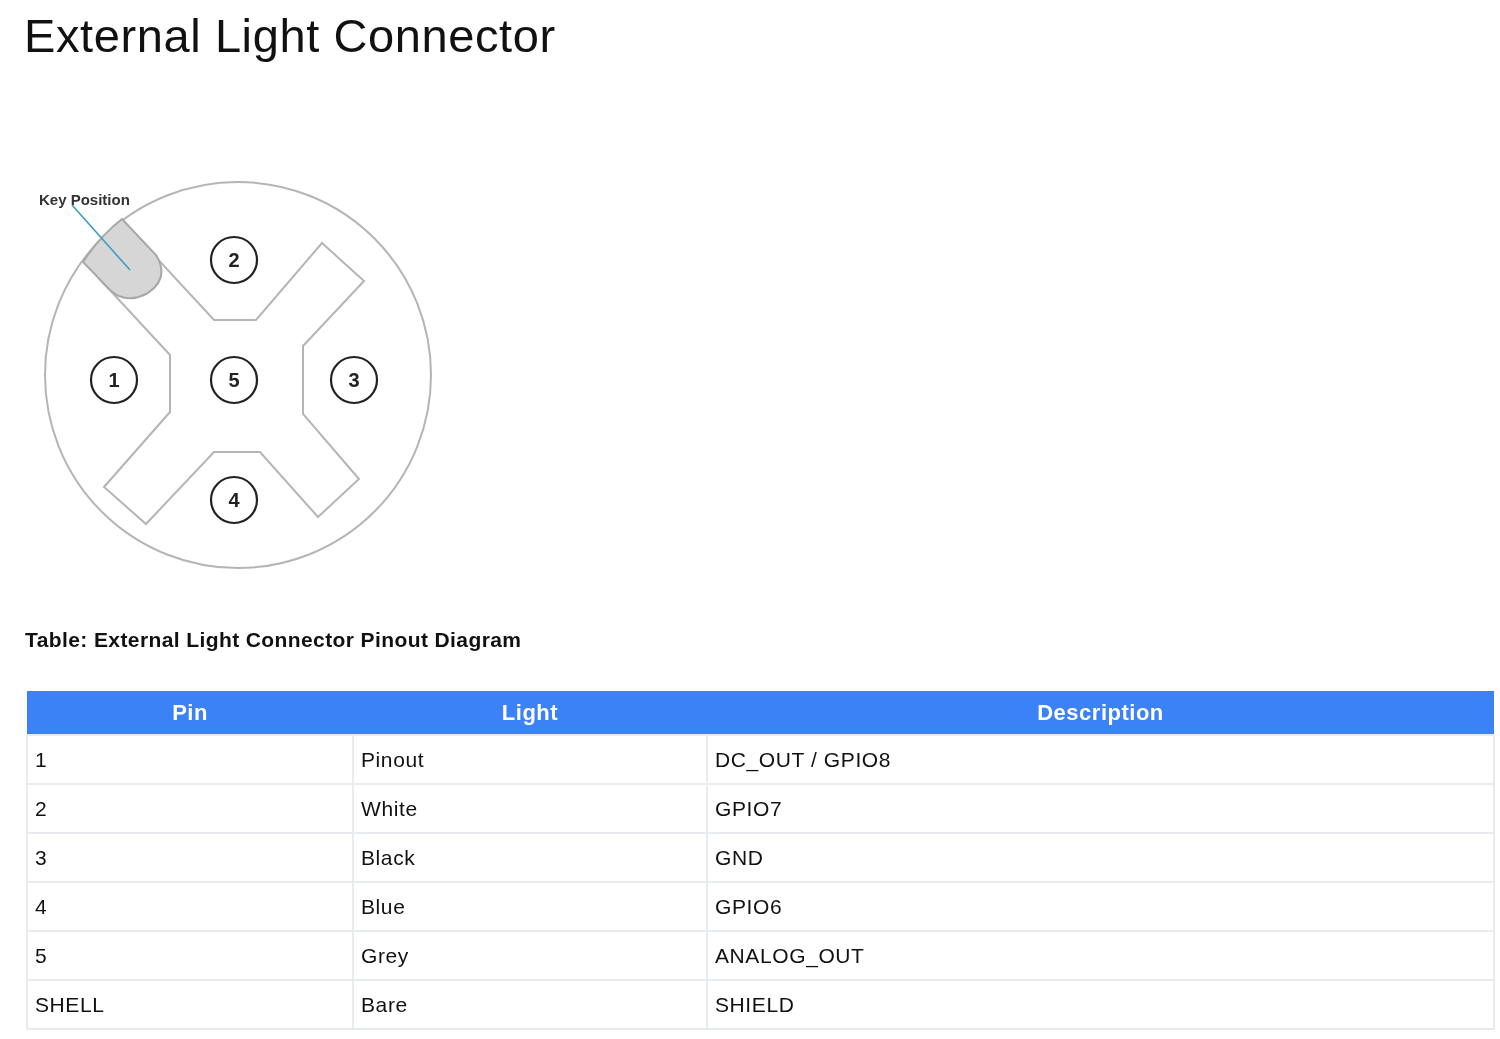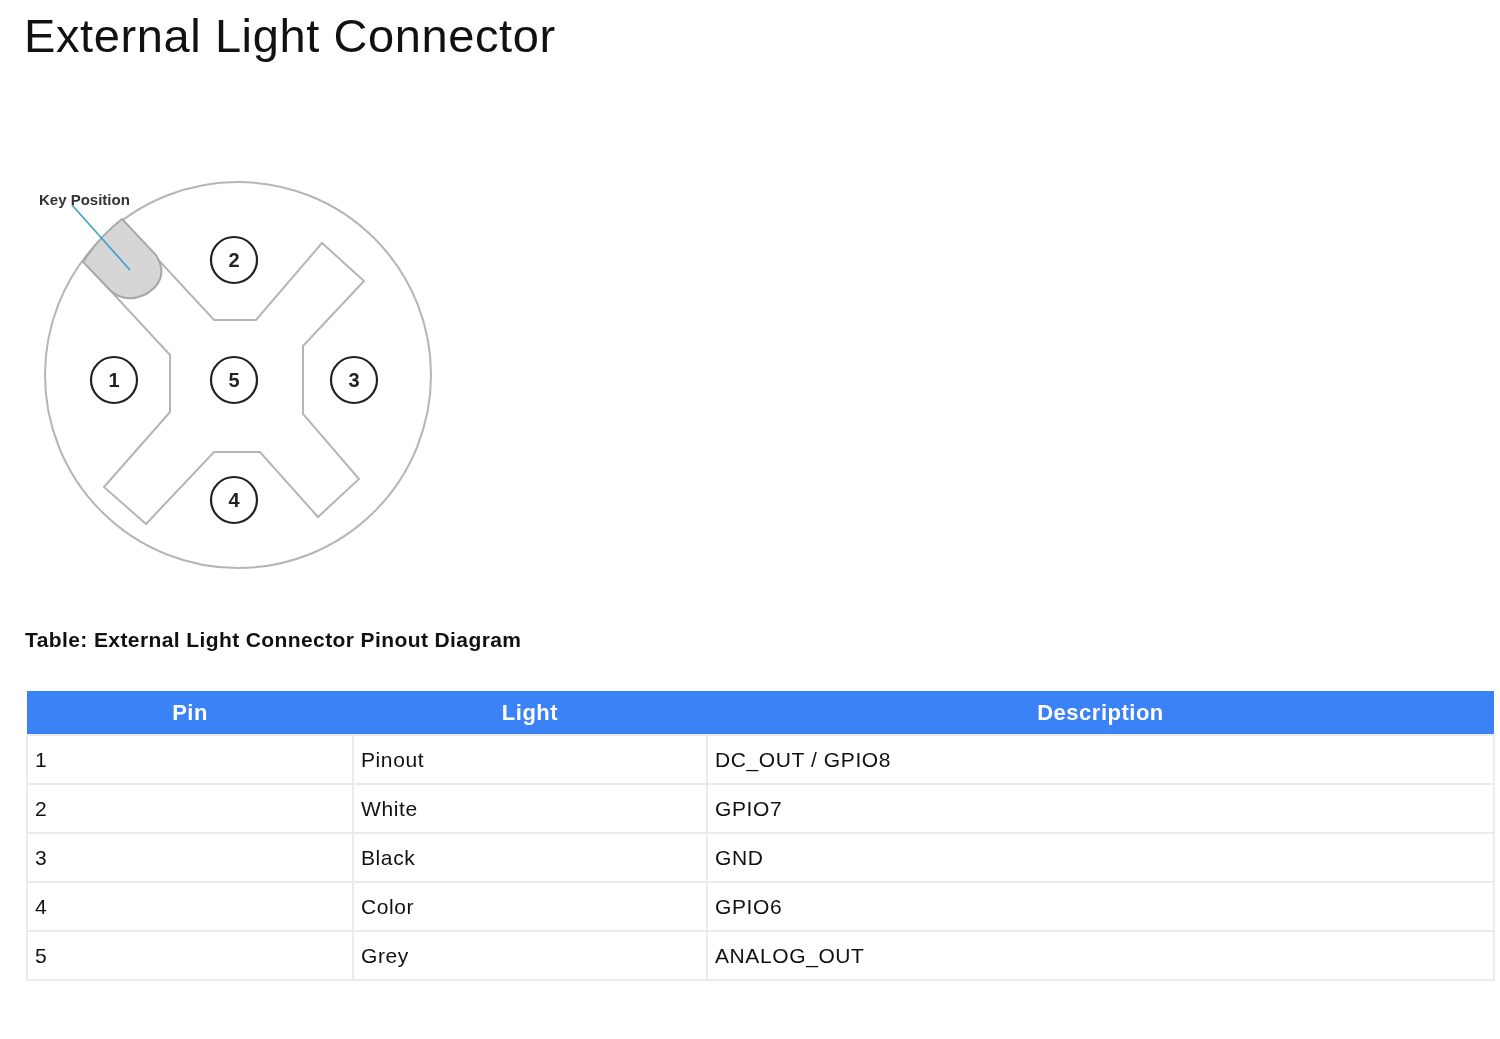--- a/index.html
+++ b/index.html
@@ -168,24 +168,29 @@
         <td>White</td>
         <td>GPIO7</td>
       </tr>
       <tr>
         <td>3</td>
         <td>Black</td>
         <td>GND</td>
       </tr>
       <tr>
         <td>4</td>
-        <td>Color</td>
+        <td>Blue</td>
         <td>GPIO6</td>
       </tr>
       <tr>
         <td>5</td>
         <td>Grey</td>
         <td>ANALOG_OUT</td>
       </tr>
+      <tr>
+        <td>SHELL</td>
+        <td>Bare</td>
+        <td>SHIELD</td>
+      </tr>
     </tbody>
   </table>
 
 </div>
 
 </body></html>

